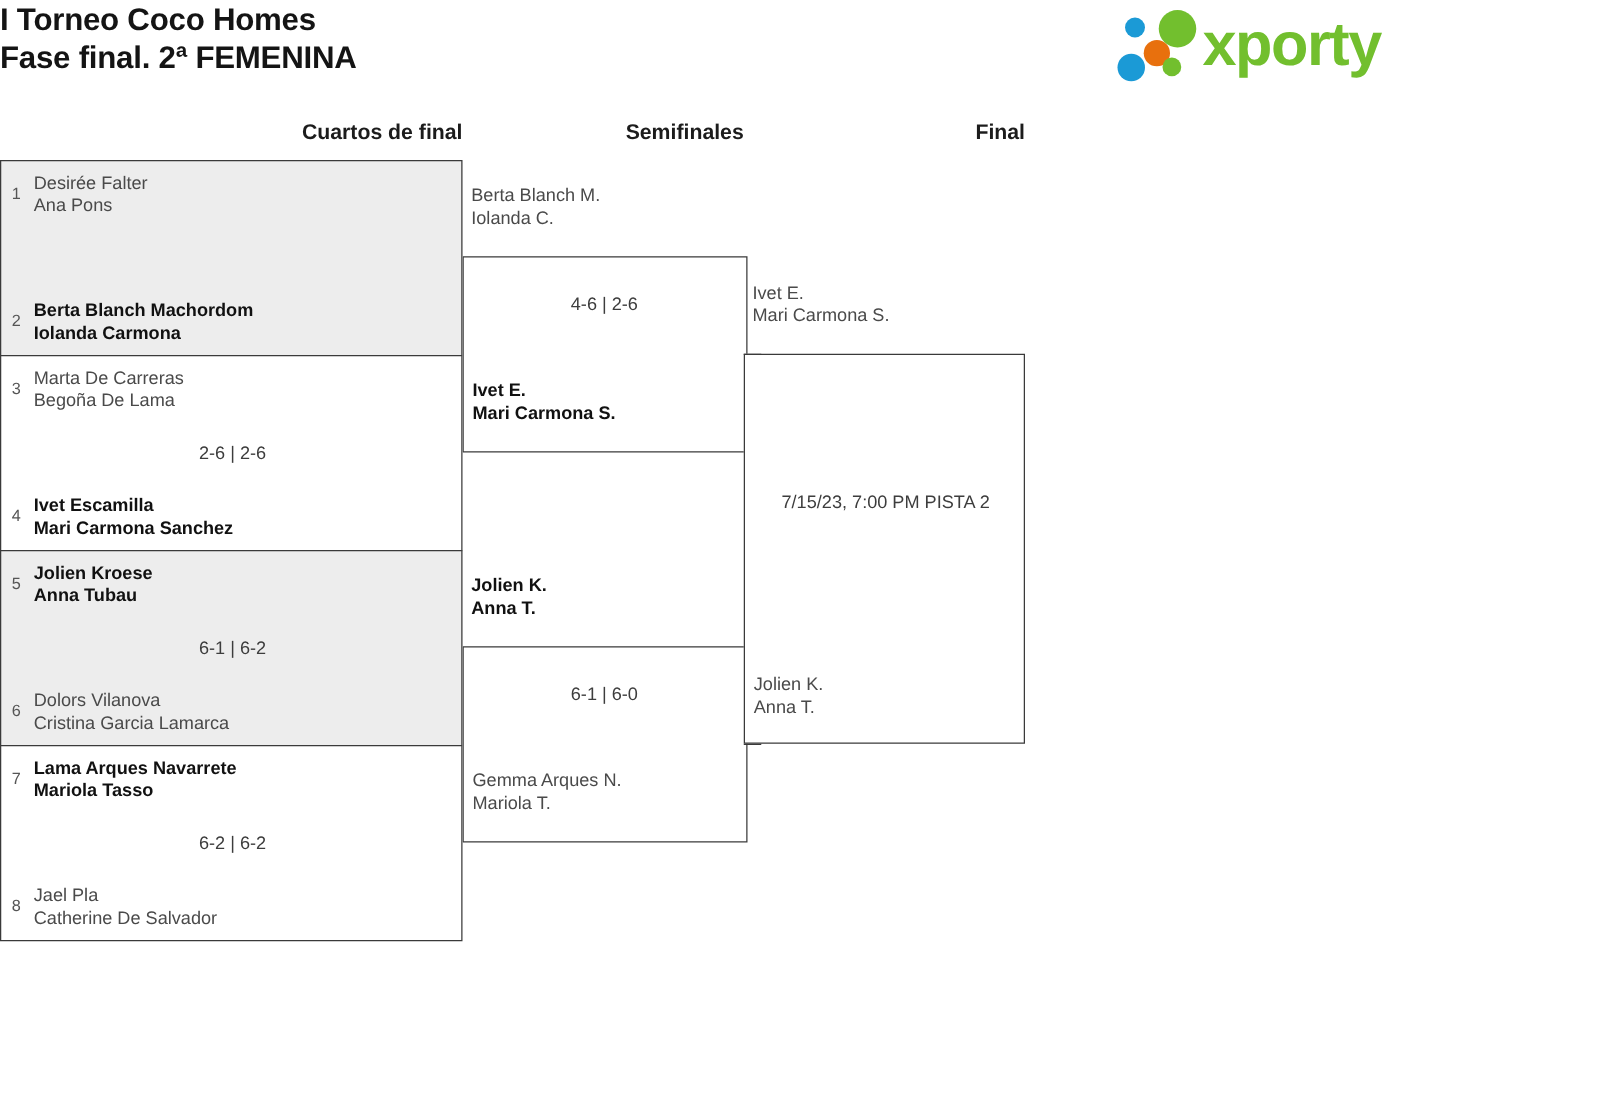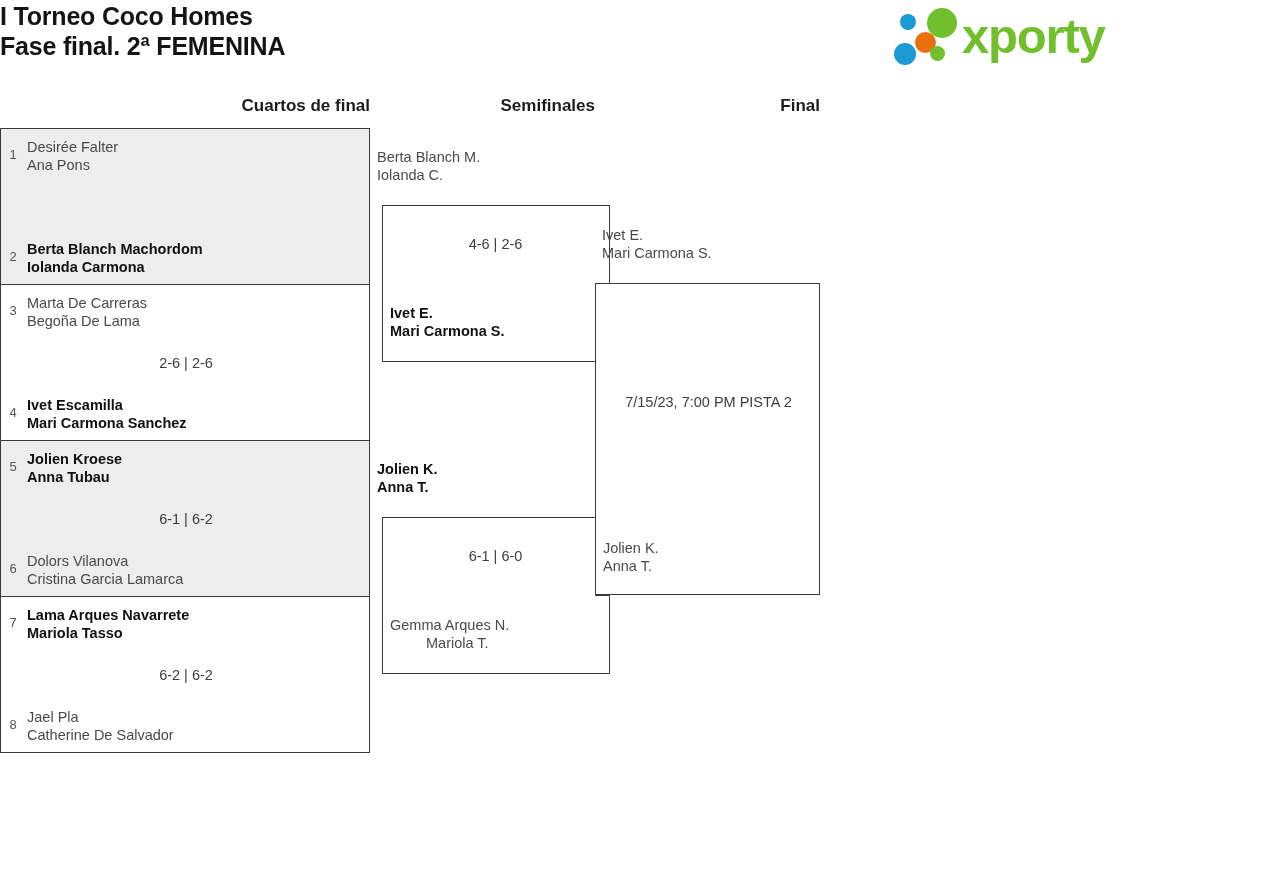--- a/index.html
+++ b/index.html
@@ -122,21 +122,21 @@
   .qf .seed      { width: 14px; }
   .qf .team-top    { left: 26px; top: 9px; }
   .qf .team-top2   { left: 26px; top: 27px; }
   .qf .team-bot    { left: 26px; top: 111px; }
   .qf .team-bot2   { left: 26px; top: 129px; }
   .qf .seed-top  { top: 18px; }
   .qf .seed-bot  { top: 120px; }
   .qf .score     { left: 0; width: 370px; top: 70px; }
 
   
-  .sf { left: 382px; width: 228px; }
+  .sf { left: 370px; width: 228px; }
   .sf .score { left: 0; width: 225px; }
 
   
   .fin { left: 595px; width: 225px; }
   .fin .score { left: 0; width: 225px; }
 
   
   .advance {
     position: absolute;
     font-size: 14.5px;
@@ -228,21 +228,21 @@
       <span class="advance winner" style="left:7px; top:98px;">Ivet E.</span>
       <span class="advance winner" style="left:7px; top:116px;">Mari Carmona S.</span>
     </div>
 
     <span class="advance winner" style="left:377px; top:460px;">Jolien K.</span>
     <span class="advance winner" style="left:377px; top:478px;">Anna T.</span>
 
     <div class="match sf" style="top:517px; height:157px;">
       <span class="score" style="top:30px;">6-1 | 6-0</span>
       <span class="advance" style="left:7px; top:98px;">Gemma Arques N.</span>
-      <span class="advance" style="left:7px; top:116px;margin-left:36px;">Mariola T.</span>
+      <span class="advance" style="left:7px; top:116px;">Mariola T.</span>
     </div>
 
     <span class="advance" style="left:602px; top:226px;">Ivet E.</span>
     <span class="advance" style="left:602px; top:244px;">Mari Carmona S.</span>
 
     <div class="match fin" style="top:283px; height:312px;">
       <span class="score" style="top:110px;">7/15/23, 7:00 PM PISTA 2</span>
       <span class="advance" style="left:7px; top:255px;">Jolien K.</span>
       <span class="advance" style="left:7px; top:273px;">Anna T.</span>
     </div>

